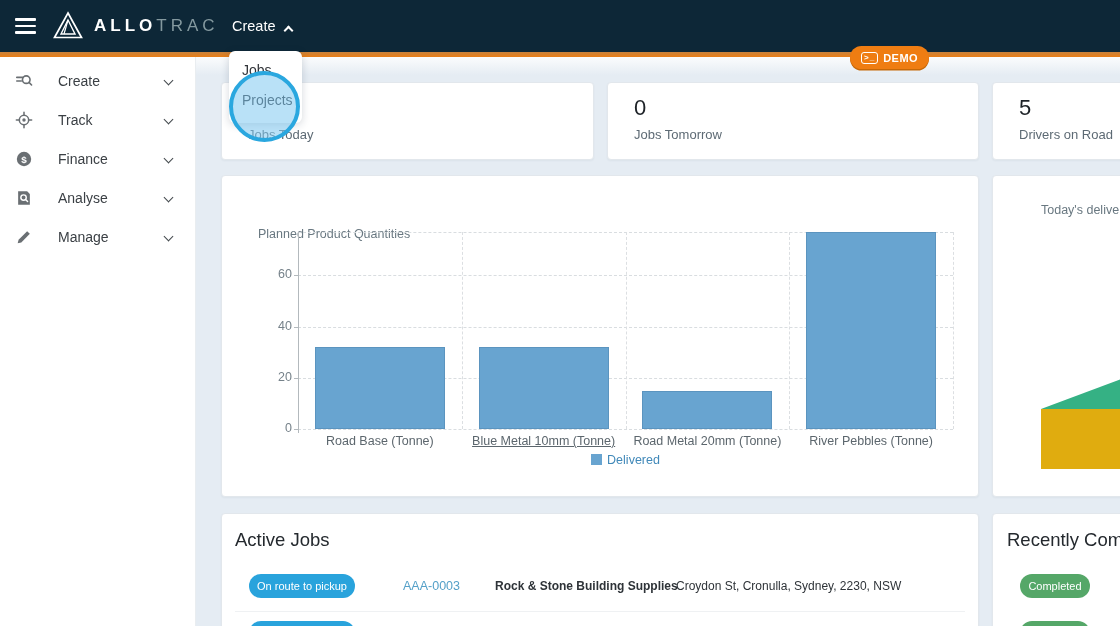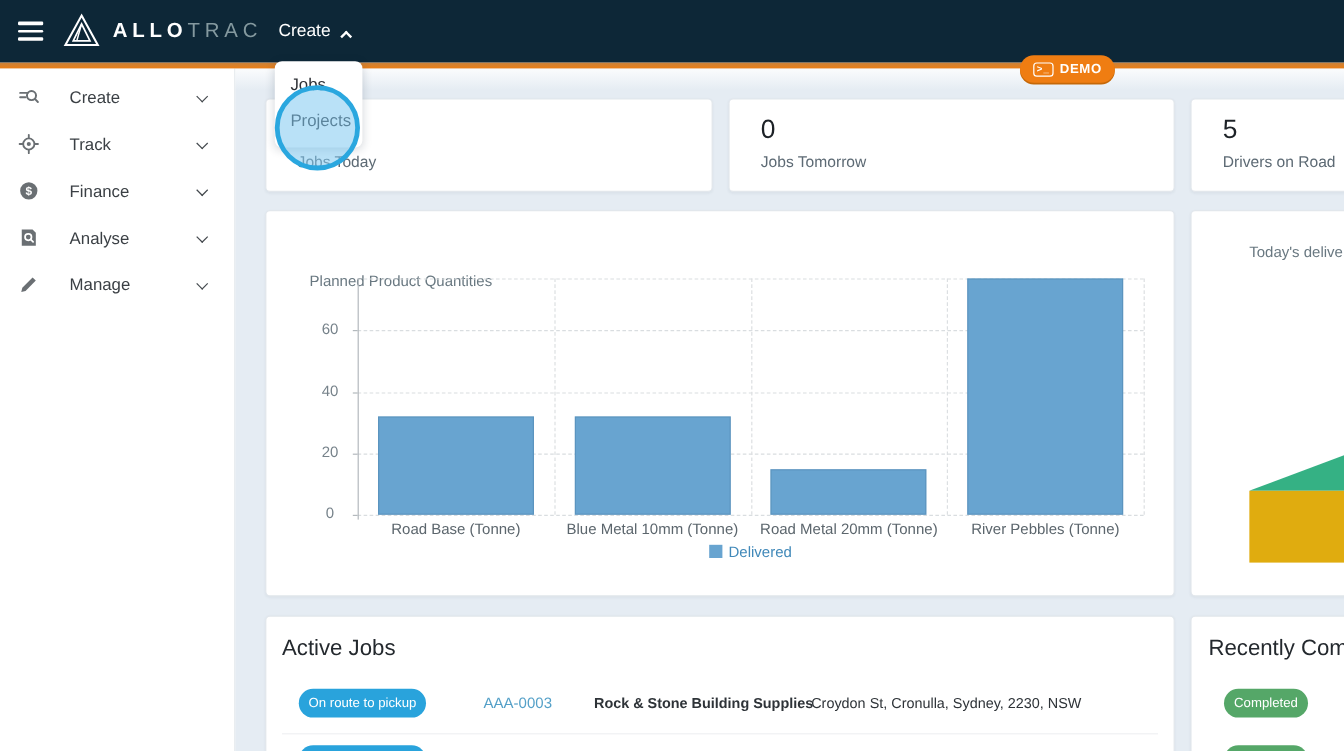--- a/index.html
+++ b/index.html
@@ -50,21 +50,21 @@
   
   .card { position:absolute; background:#fff; border:1px solid #e2e7ec; border-radius:4px; box-shadow:0 1px 2px rgba(30,50,70,.05); }
   .stat-value { position:absolute; left:26px; top:12px; font-size:22px; color:#1d2227; font-weight:500; }
   .stat-label { position:absolute; left:26px; top:44px; font-size:13px; color:#5d6a74; }
 
   
   .chart-title { position:absolute; font-size:12.5px; color:#697881; white-space:nowrap; }
   .bc-axis { position:absolute; width:1px; background:#b3b9bd; }
   .bc-hgrid { position:absolute; border-top:1px dashed #d9dde0; height:0; }
   .bc-vgrid { position:absolute; border-left:1px dashed #dcdfe2; width:0; }
-  .bc-ylabel { position:absolute; width:34px; text-align:center; font-size:12.5px; color:#76828a; }
+  .bc-ylabel { position:absolute; width:34px; text-align:right; font-size:12.5px; color:#76828a; }
   .bc-ytick { position:absolute; width:4px; height:1px; background:#b3b9bd; }
   .bc-bar { position:absolute; border:1px solid rgba(70,120,160,.35); }
   .bc-xlabel { position:absolute; text-align:center; font-size:12.5px; color:#5c666d; white-space:nowrap; }
   .bc-legend { position:absolute; left:76px; top:277px; width:655px; text-align:center; font-size:12.5px; color:#4189b9; }
   .bc-legend-swatch { display:inline-block; width:11px; height:11px; margin-right:5px; vertical-align:-1px; }
 
   
   .area-chart { position:absolute; left:48px; top:195px; }
 
   
@@ -185,21 +185,21 @@
         <div class="bc-ylabel" style="left: 36px; top: 91.4935px;">60</div>
         <div class="bc-hgrid" style="left: 76px; top: 56px; width: 655px;"></div>
         <div class="bc-vgrid" style="left: 239.75px; top: 56px; height: 197px;"></div>
         <div class="bc-vgrid" style="left: 403.5px; top: 56px; height: 197px;"></div>
         <div class="bc-vgrid" style="left: 567.25px; top: 56px; height: 197px;"></div>
         <div class="bc-vgrid" style="left: 731px; top: 56px; height: 197px;"></div>
         <div class="bc-axis" style="left: 76px; top: 56px; height: 201px;"></div>
         <div class="bc-bar" style="left: 92.875px; top: 171.13px; width: 130px; height: 81.8701px; background: rgb(104, 164, 208);"></div>
         <div class="bc-xlabel" style="left: 76px; top: 258px; width: 163.75px;">Road Base (Tonne)</div>
         <div class="bc-bar" style="left: 256.625px; top: 171.13px; width: 130px; height: 81.8701px; background: rgb(104, 164, 208);"></div>
-        <div class="bc-xlabel" style="left: 239.75px; top: 258px; width: 163.75px;">Blue Metal 10mm (Tonne)</div>
+        <div class="bc-xlabel" style="left: 239.75px; top: 258px; width: 163.75px; text-decoration: underline;">Blue Metal 10mm (Tonne)</div>
         <div class="bc-bar" style="left: 420.375px; top: 214.623px; width: 130px; height: 38.3766px; background: rgb(104, 164, 208);"></div>
         <div class="bc-xlabel" style="left: 403.5px; top: 258px; width: 163.75px;">Road Metal 20mm (Tonne)</div>
         <div class="bc-bar" style="left: 584.125px; top: 56px; width: 130px; height: 197px; background: rgb(104, 164, 208);"></div>
         <div class="bc-xlabel" style="left: 567.25px; top: 258px; width: 163.75px;">River Pebbles (Tonne)</div>
       </div>
     <div class="bc-legend">
       <span class="bc-legend-swatch" id="legend-swatch" style="background: rgb(104, 164, 208);"></span><span>Delivered</span>
     </div>
   </div>
 

